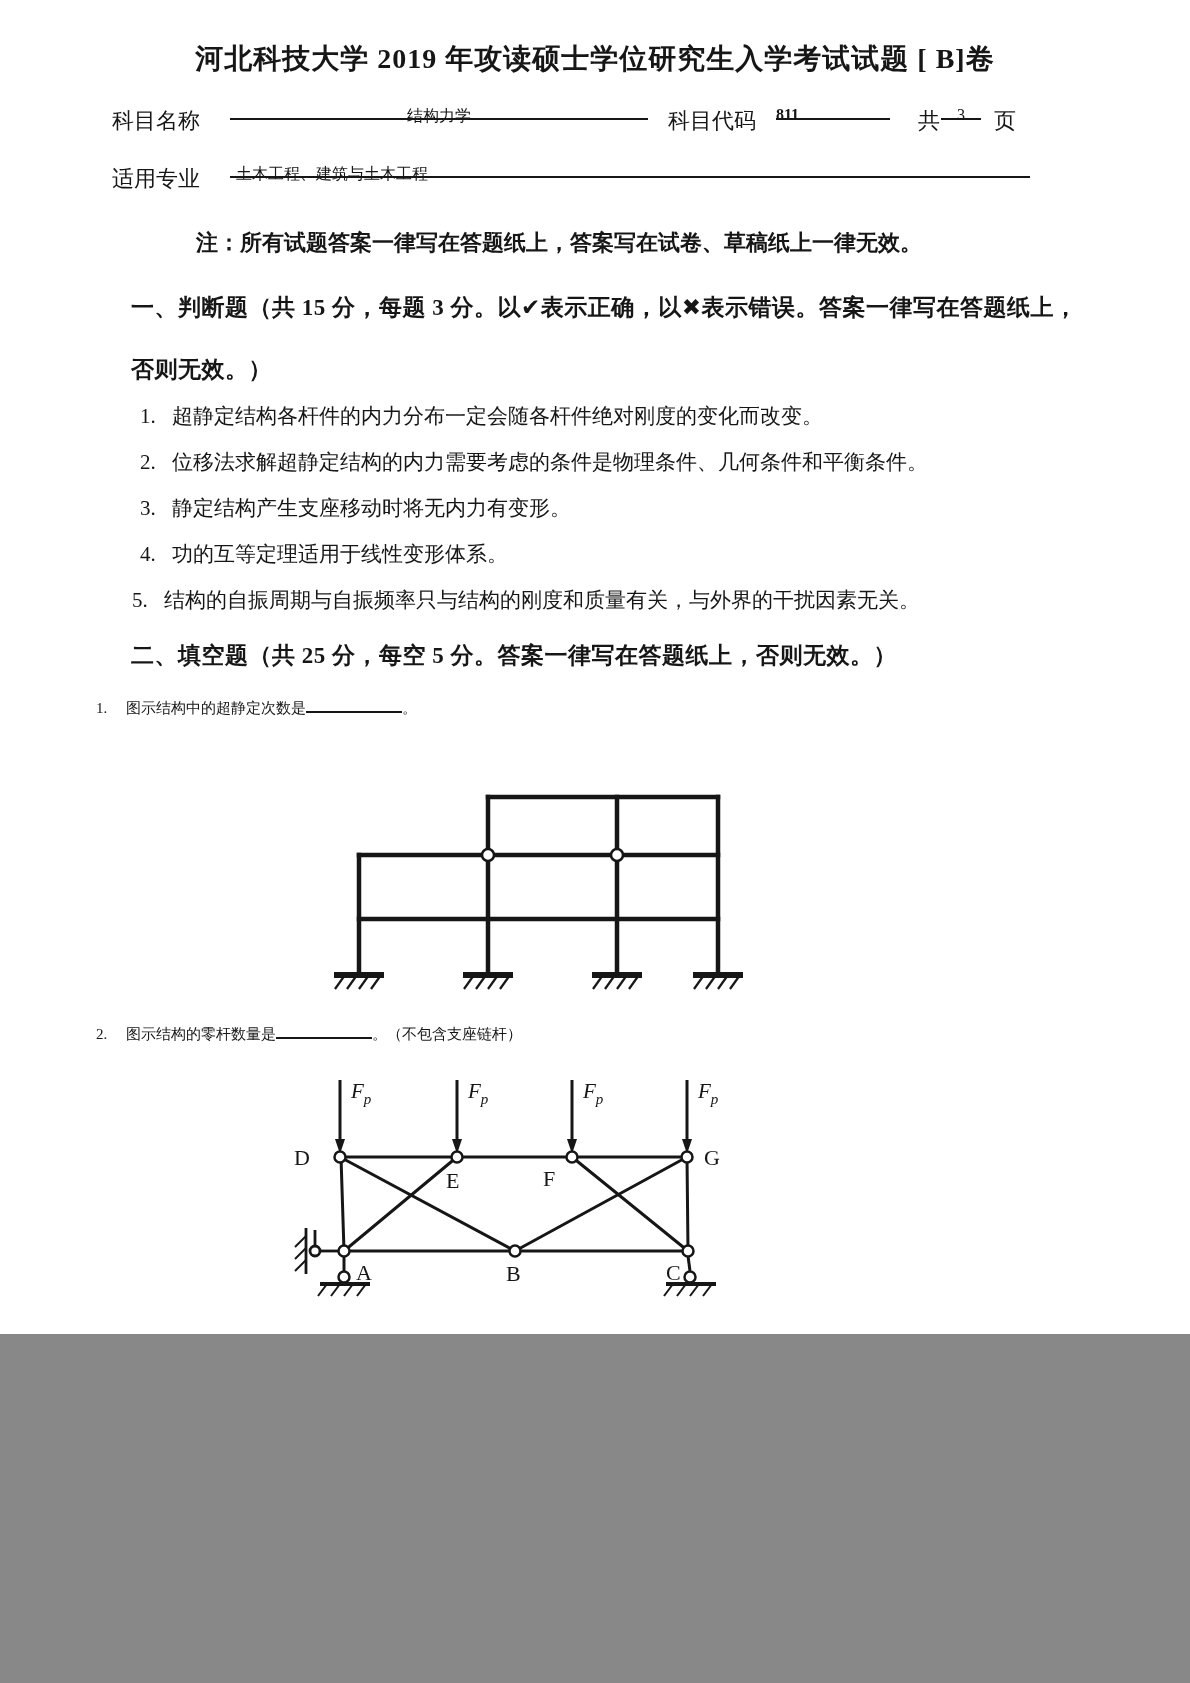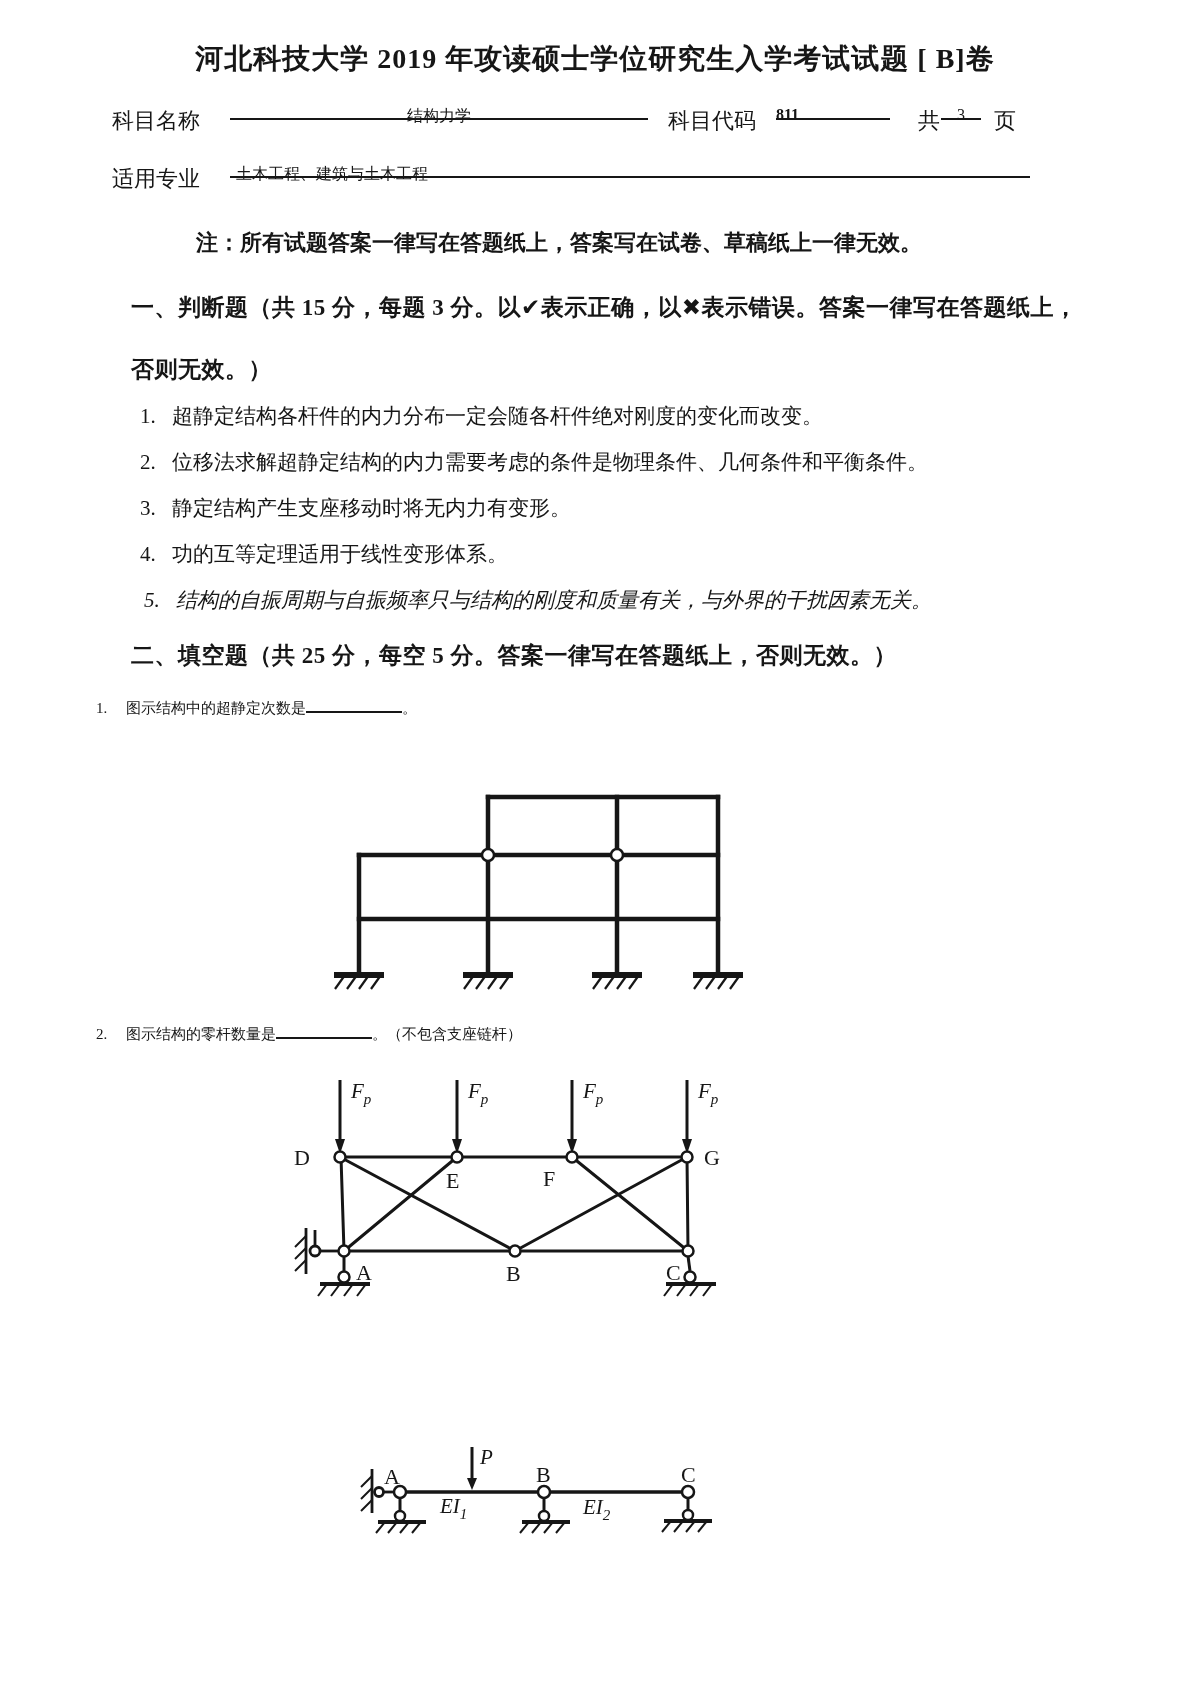--- a/index.html
+++ b/index.html
@@ -1,18 +1,18 @@
 <!DOCTYPE html>
 <html><head>
 <meta charset="utf-8">
 <style>
   html,body{margin:0;padding:0;background:#888;}
   .page{
     position:relative;
-    width:1190px;height:1683px;
+    width:1190px;height:1334px;
     margin:0 auto;
     background:#ffffff;
     font-family:"Liberation Serif","DejaVu Sans",serif;
     color:#161616;
     overflow:hidden;
   }
   .abs{position:absolute;white-space:nowrap;}
   .title{left:0;right:0;text-align:center;font-size:28px;font-weight:bold;letter-spacing:1px;}
   .hdr{font-size:22px;font-weight:normal;}
   .hdrval{font-size:16px;}
@@ -62,21 +62,21 @@
   </div>
   <div class="abs item" style="left:96px;top:448px;">
     <span class="num">2.</span><span>位移法求解超静定结构的内力需要考虑的条件是物理条件、几何条件和平衡条件。</span>
   </div>
   <div class="abs item" style="left:96px;top:494px;">
     <span class="num">3.</span><span>静定结构产生支座移动时将无内力有变形。</span>
   </div>
   <div class="abs item" style="left:96px;top:540px;">
     <span class="num">4.</span><span>功的互等定理适用于线性变形体系。</span>
   </div>
-  <div class="abs item" style="left:100px;top:586px;font-style:italic;">
+  <div class="abs item" style="left:88px;top:586px;">
     <span class="num">5.</span><span>结构的自振周期与自振频率只与结构的刚度和质量有关，与外界的干扰因素无关。</span>
   </div>
 
   <div class="abs sec" style="left:103px;top:640px;">二、填空题（共 25 分，每空 5 分。答案一律写在答题纸上，否则无效。）</div>
 
   <div class="abs q" style="left:96px;top:696px;">
     <span class="num">1.</span><span>图示结构中的超静定次数是</span><span class="blank" style="width:96px;"></span><span>。</span>
   </div>
 
   <svg class="abs" style="left:330px;top:780px;" width="420" height="215" viewBox="330 780 420 215">

